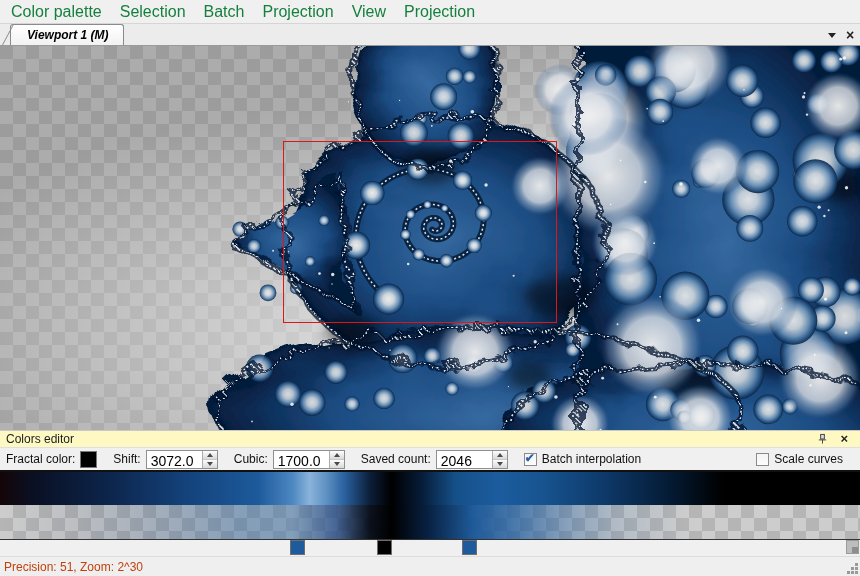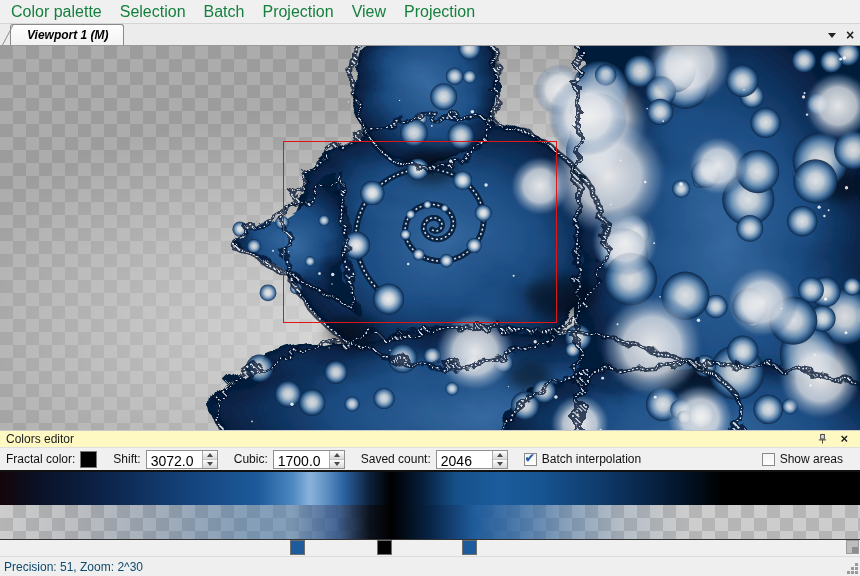--- a/index.html
+++ b/index.html
@@ -65,21 +65,21 @@
     background-size:100% 100%,26px 26px,26px 26px;
     background-position:0 0,0 0,13px 13px;}
 
   
   .track{position:relative;height:17px;background:#f0f0f0;border-bottom:1px solid #dcdcdc;}
   .marker{position:absolute;top:0px;width:15px;height:15px;border:1px solid #6e6e6e;}
   .track-end{position:absolute;right:1px;top:0px;width:13px;height:14px;background:#bdbdbd;border:1px solid #9b9b9b;}
   .track-end::after{content:"";position:absolute;right:0;bottom:0;width:6px;height:6px;background:#8d8d8d;}
 
   
-  .statusbar{height:19px;background:#efefef;display:flex;align-items:center;padding:0 4px;font-size:12px;color:#0c4a6e;position:relative;}
+  .statusbar{height:19px;background:#efefef;display:flex;align-items:center;padding:0 4px;font-size:12px;color:#c2410c;position:relative;}
   .grip{position:absolute;right:1px;bottom:1px;}
 </style>
 </head>
 <body>
 
 <div class="window">
 
   <div class="menubar">
       <div class="menu-item">Color palette</div>
       <div class="menu-item">Selection</div>
@@ -429,21 +429,21 @@
     <div class="grp">
       <span class="checkbox checked" id="cb-cubic">
         <span class="check">✔</span>
       </span>
       <span class="lbl">Batch interpolation</span>
     </div>
     <div class="grp grp-right">
       <span class="checkbox" id="cb-curves">
         
       </span>
-      <span class="lbl">Show areas</span>
+      <span class="lbl">Scale curves</span>
     </div>
   </div>
 
   <div class="bar-opaque"></div>
   <div class="bar-alpha"></div>
 
   <div class="track">
     <span class="track-end"></span>
   <span class="marker" style="left: 290px; background: rgb(29, 91, 157);"></span>
       <span class="marker" style="left: 377px; background: rgb(0, 0, 0);"></span>

